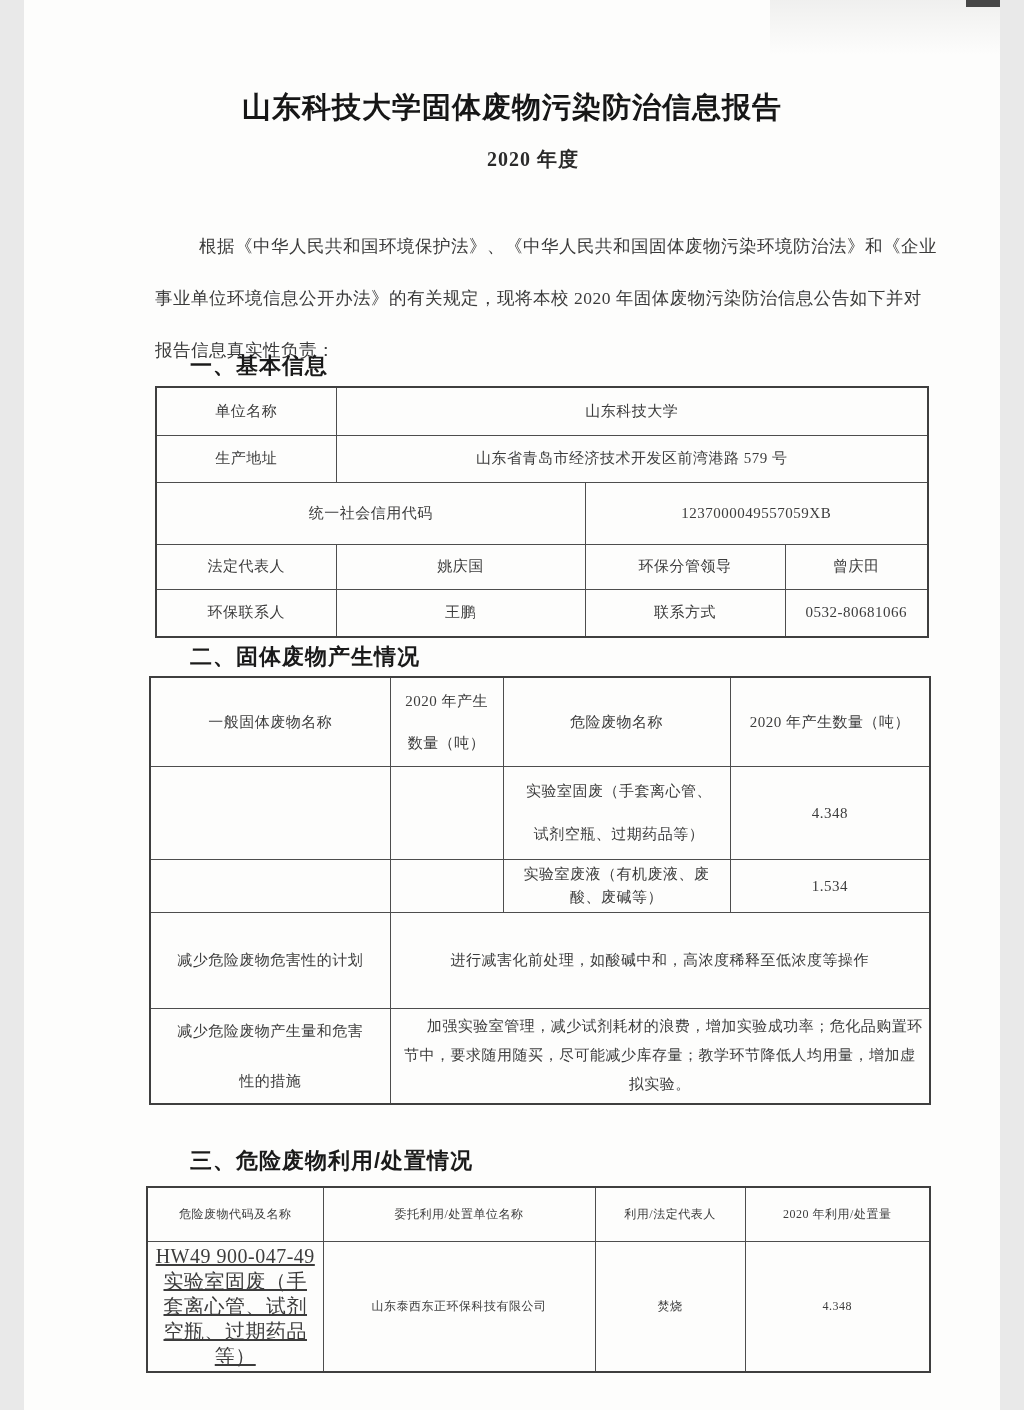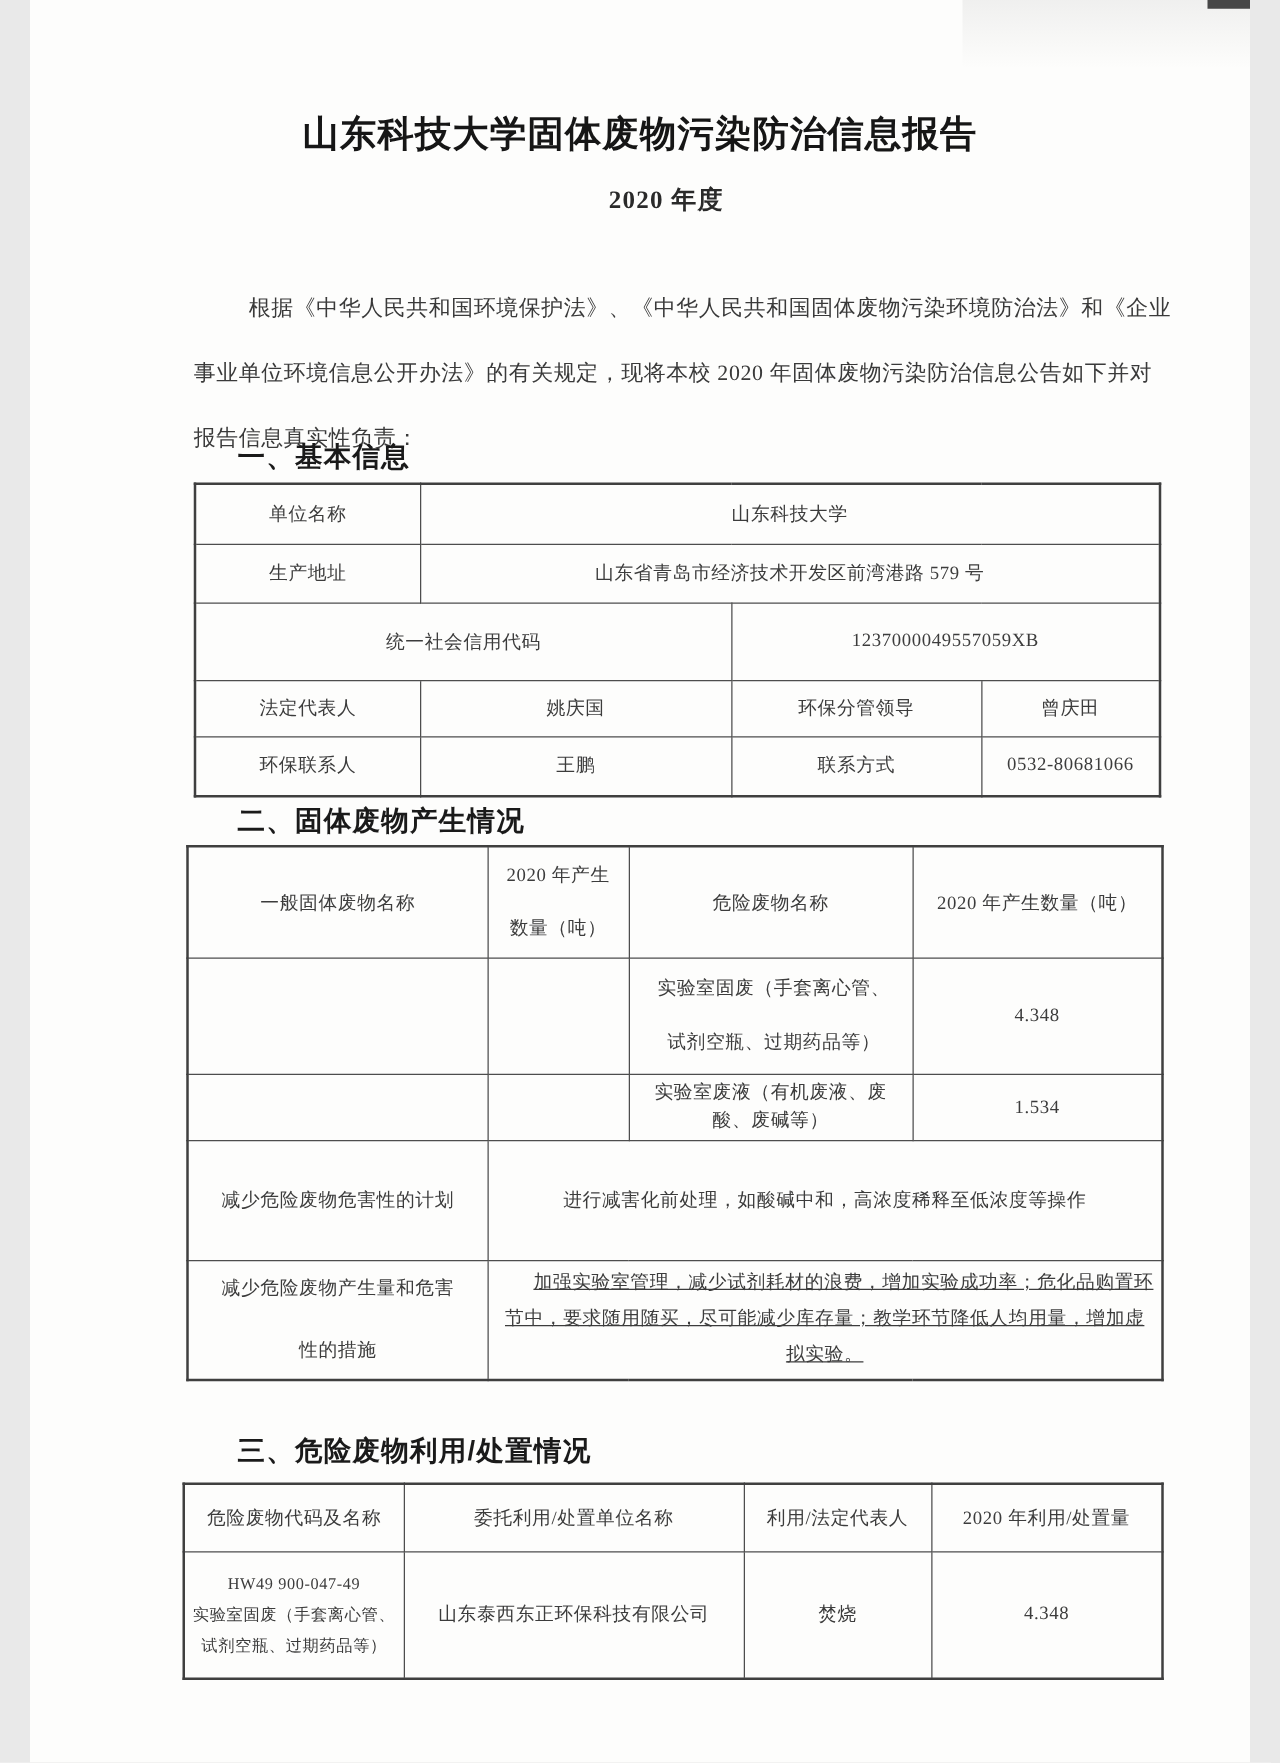--- a/index.html
+++ b/index.html
@@ -54,25 +54,25 @@
   #table-disposal{ left:122px; top:1186px; width:783px; }
 
   td.cell-left{ text-align:left; }
   .wide-lines div{ line-height:42px; }
   .solid-name div{ line-height:43px; }
   .liquid-name{ line-height:1.55; padding:2px 10px;margin-top:41px; }
   .plan-value{ text-align:left; padding-left:28px; }
   .measure-label div{ line-height:26px; }
   .measure-label div + div{ margin-top:24px; }
   .measure-value{
-    text-align:justify; text-indent:2em; line-height:29px; padding:6px 14px;text-decoration:underline;
+    text-align:justify; text-indent:2em; line-height:29px; padding:6px 14px;
   }
   .hw-cell{ font-size:15.5px; line-height:25px; padding:4px 6px 4px 9px; letter-spacing:0.3px; }
-  #table-disposal td{ font-size:15px; }
-  #table-disposal td.hw-cell{ font-size:13px; }
+  #table-disposal td{ font-size:12px; }
+  #table-disposal td.hw-cell{ font-size:20px;text-decoration:underline; }
 </style>
 </head>
 <body>
 
 <div class="page">
   <div class="corner-shade"></div>
   <div class="scan-bar"></div>
 
   <h1 class="doc-title">山东科技大学固体废物污染防治信息报告</h1>
   <div class="doc-year">2020 年度</div>

